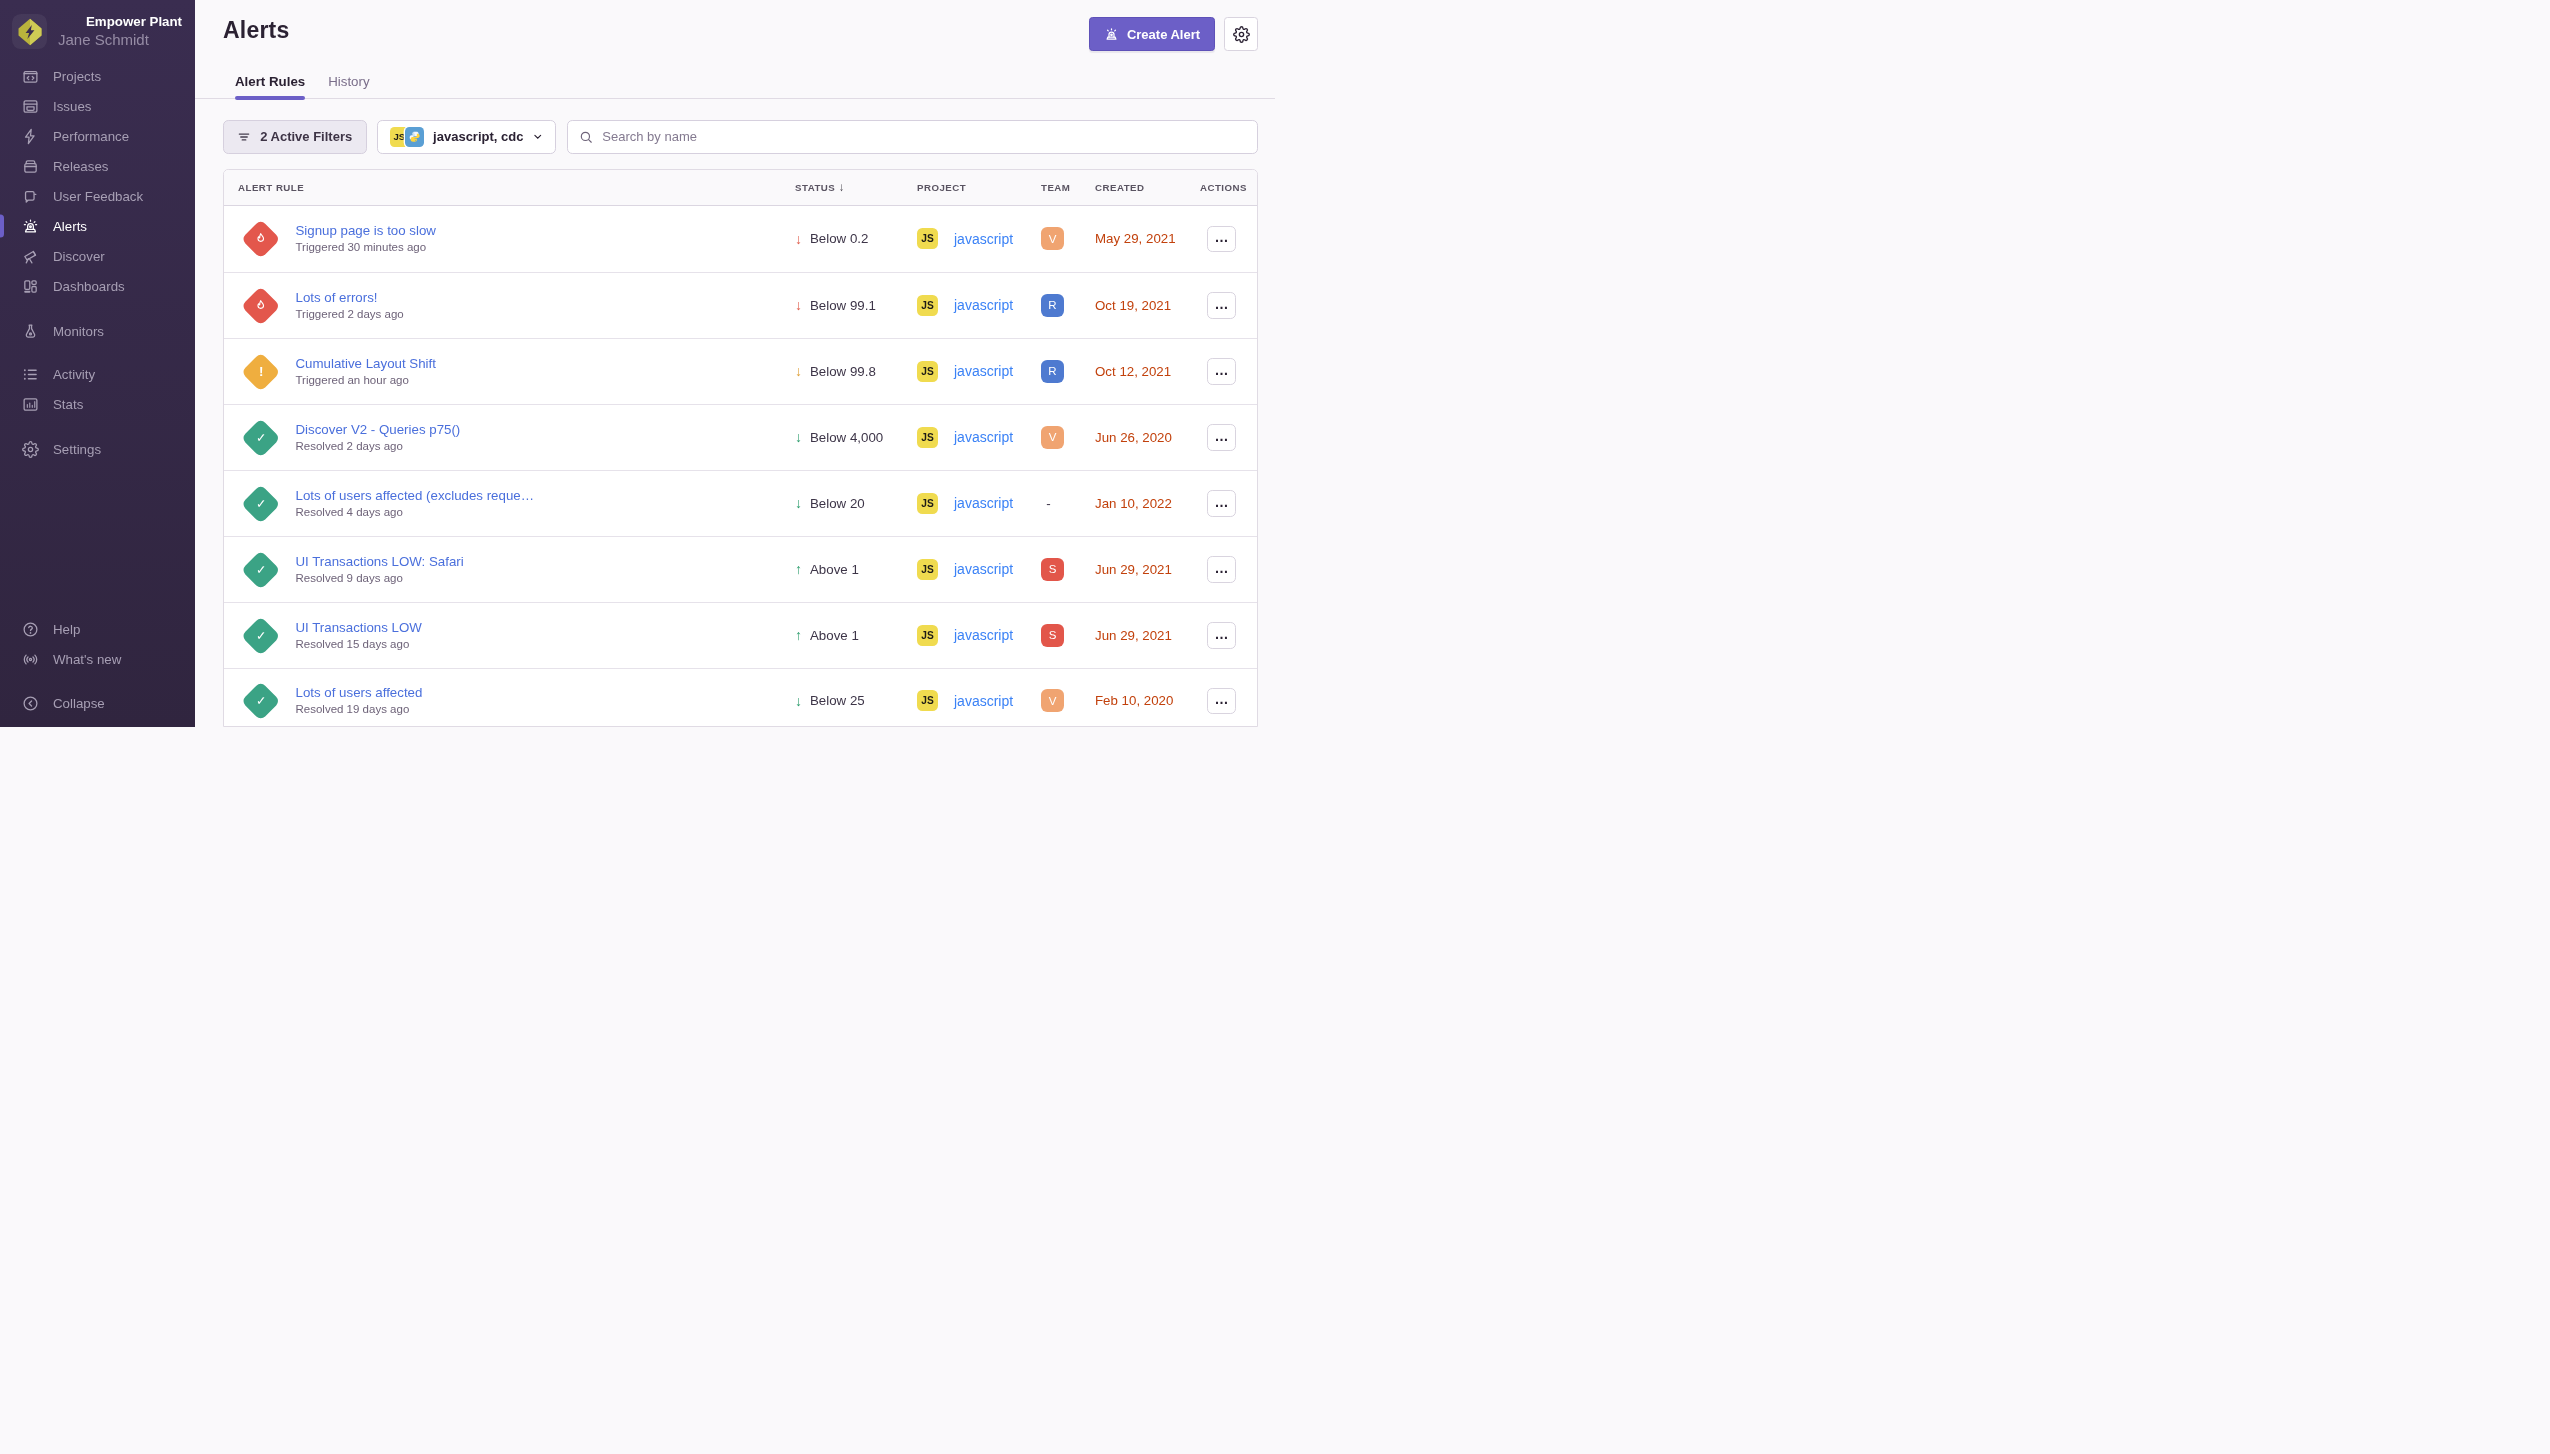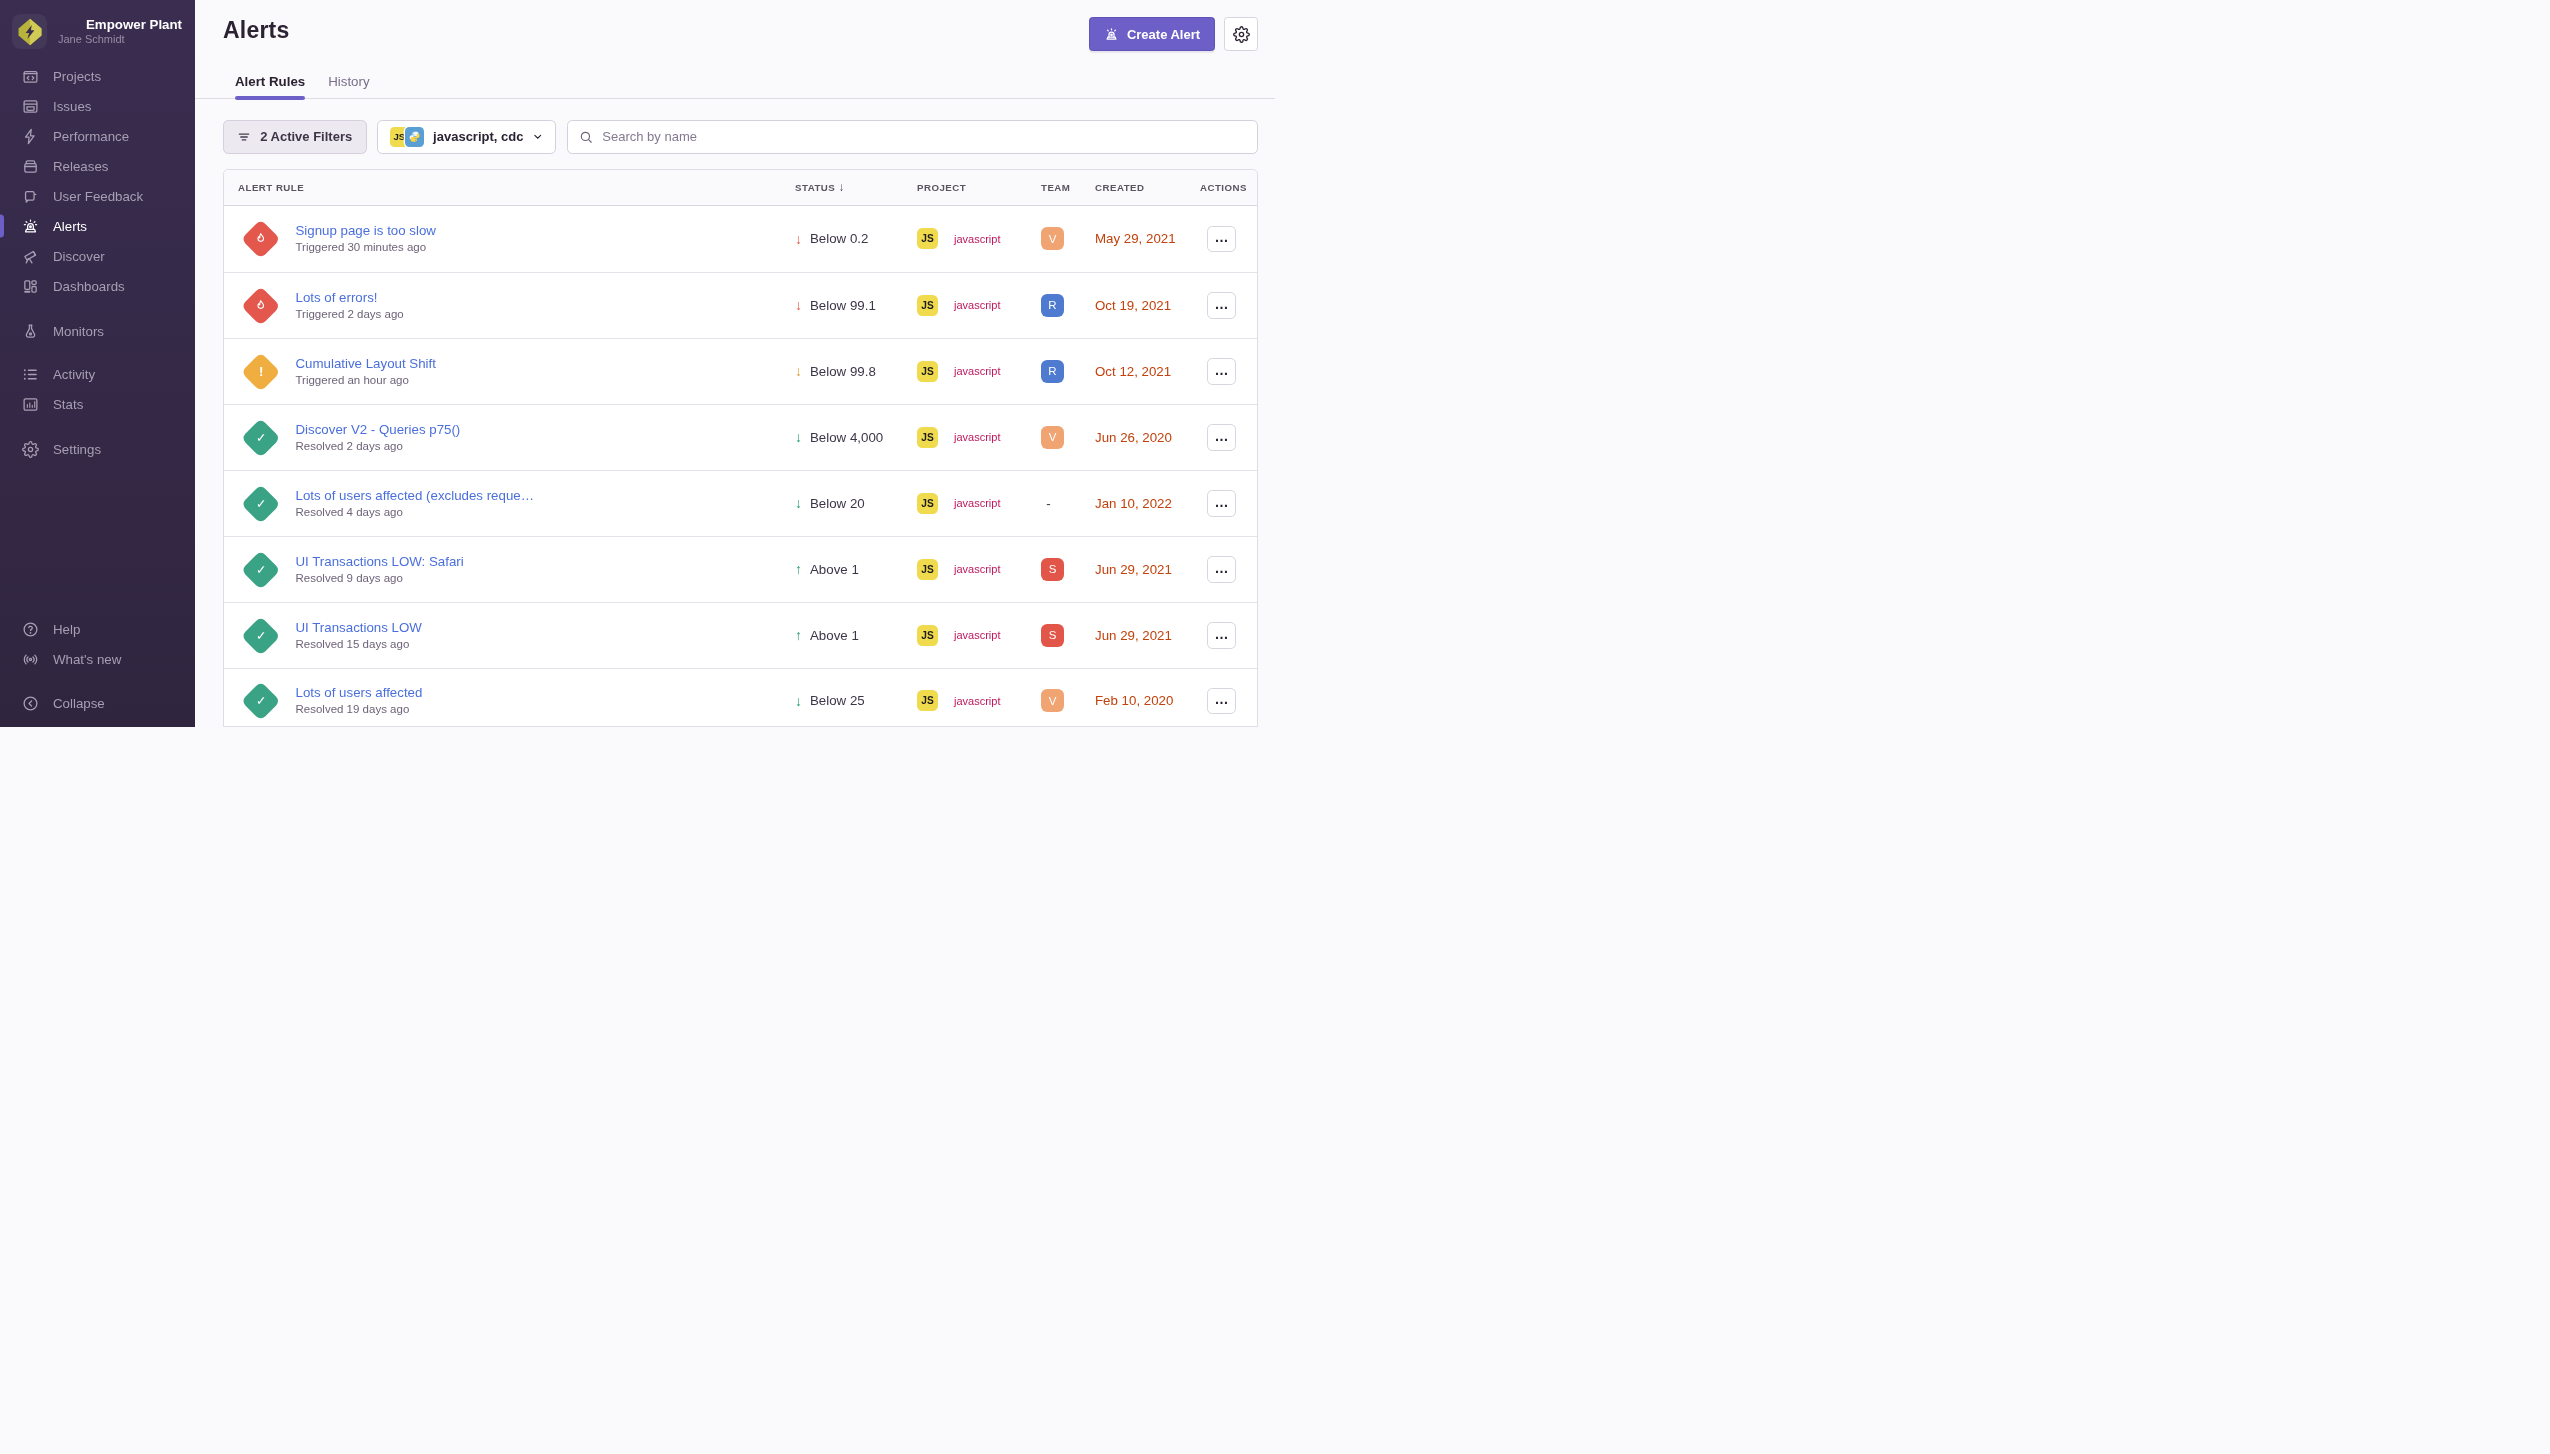--- a/index.html
+++ b/index.html
@@ -17,21 +17,21 @@
     color:#A79FB4; display:flex; flex-direction:column; padding:10.6px 0 8.9px 0;
   }
   .org { display:flex; align-items:center; gap:10.6px; padding:3.5px 12.4px 12.4px 12.4px; cursor:pointer; }
   .org-logo {
     width:35px; height:35px; border-radius:8.9px; background:rgba(255,255,255,.06);
     display:flex; align-items:center; justify-content:center; flex:none;
   }
   .org-meta { line-height:1.2; min-width:0; }
   .org-name-row { display:flex; align-items:center; gap:5.3px; }
   .org-name { color:#FFFFFF; font-weight:700; font-size:13.3px; white-space:nowrap;padding-left:28px; }
-  .org-user { color:#968CA5; font-size:11px; margin-top:1px; }
+  .org-user { color:#968CA5; font-size:15px; margin-top:1px; }
   .nav { display:flex; flex-direction:column; }
   .nav-item {
     position:relative; display:flex; align-items:center; gap:14px;
     height:30px; padding-left:22px; font-size:13.3px; color:#A79FB4; cursor:pointer;
   }
   .nav-item .nicon { width:17px; height:17px; flex:none; display:flex; align-items:center; justify-content:center; }
   .nav-item.active { color:#FFFFFF; }
   .nav-item.active::before {
     content:""; position:absolute; left:0; top:50%; transform:translateY(-50%);
     width:4.4px; height:23px; background:#6C5FC7; border-radius:0 3.5px 3.5px 0;
@@ -133,21 +133,21 @@
   }
   .rule-sub { font-size:11.5px; color:#6E6379; margin-top:3.5px; }
   .cell-status { display:flex; align-items:center; gap:8px; font-size:13.3px; color:#3D3548; }
   .st-arrow { font-size:14px; }
   .arrow-red { color:#E0604F; } .arrow-amber { color:#DFA23B; } .arrow-green { color:#2E9E6E; }
   .cell-project { display:flex; align-items:center; gap:8px; }
   .proj-badge {
     width:21px; height:21px; border-radius:5.3px; background:#F0DB4F; color:#1E1C16;
     display:flex; align-items:center; justify-content:center; font-size:10.2px; font-weight:800; flex:none;
   }
-  .proj-link { font-size:11px; color:#be185d; text-decoration:none; cursor:pointer;padding-left:8px; }
+  .proj-link { font-size:14px; color:#3b82f6; text-decoration:none; cursor:pointer;padding-left:8px; }
   .avatar {
     width:23px; height:23px; border-radius:6.2px; color:#fff;
     display:flex; align-items:center; justify-content:center; font-size:11.5px; font-weight:400;
   }
   .team-none { font-size:13.3px; color:#3D3548; padding-left:5.3px; }
   .cell-created { font-size:13.3px; color:#c2410c; }
   .cell-actions { display:flex; justify-content:center; }
   .btn-dots {
     width:29px; height:26.6px; background:#fff; border:0.9px solid #D9D4DF; border-radius:5.3px;
     display:flex; align-items:center; justify-content:center; cursor:pointer;

